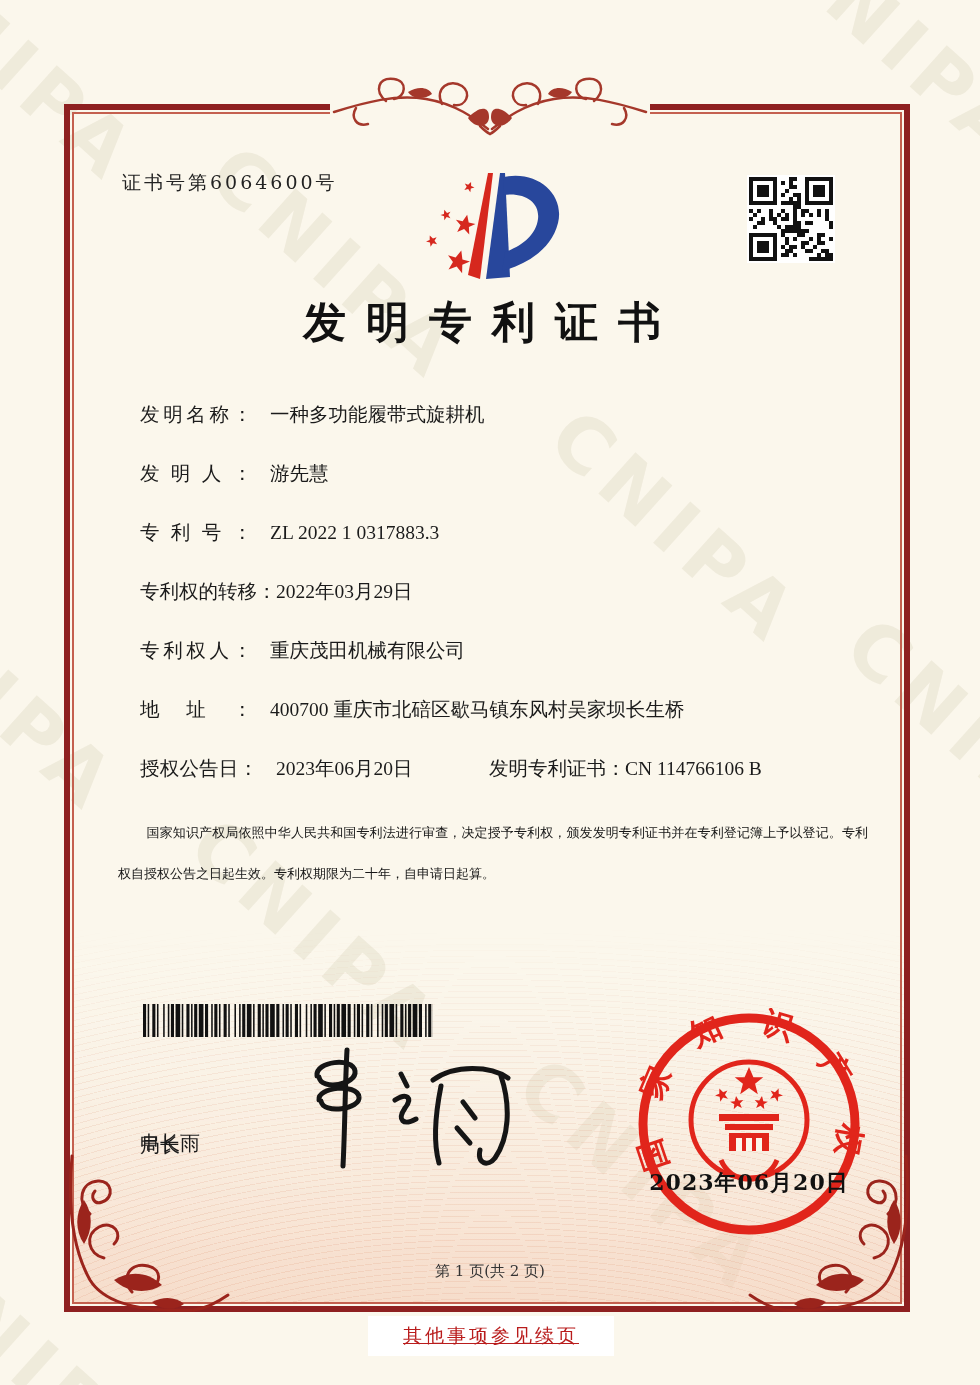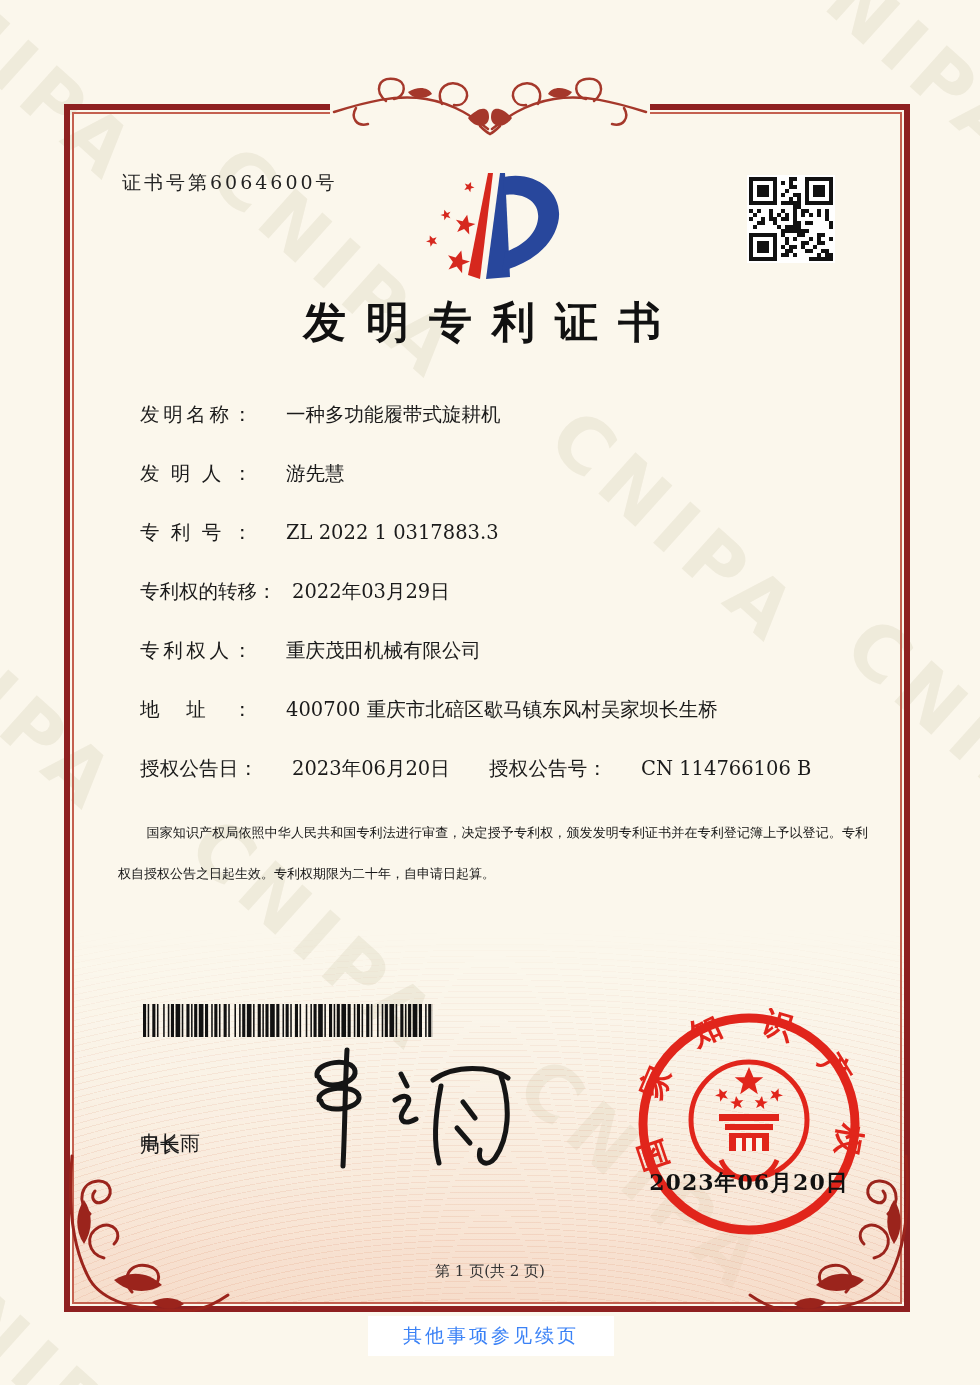--- a/index.html
+++ b/index.html
@@ -46,38 +46,38 @@
 
   .title {
     position:absolute; left:112px; top:294px; width:740px;
     text-align:center; font-size:43px; font-weight:bold; letter-spacing:20px;
     text-indent:20px; color:#111;
   }
 
   .field { position:absolute; left:140px; font-size:19.5px; white-space:nowrap; }
   .flabel { display:inline-block; width:112px; text-align:justify; text-align-last:justify; }
   .flabel.wide { width:118px; }
-  .fvalue { margin-left:34px; }
+  .fvalue { margin-left:18px;font-family:Liberation Serif, serif; }
 
   .body-text { position:absolute; left:118px; top:812px; width:750px; font-size:13px; line-height:41px; color:#161616; }
   .body-text p { margin:0 0 4px 0; text-indent:2.2em; text-align:justify; }
 
   .officer { position:absolute; left:140px; font-size:20px; font-family:"DejaVu Sans","Liberation Sans",sans-serif; color:#1a1a1a; }
 
   .seal-date {
     position:absolute; left:633px; top:1168px; width:232px; text-align:center;
     font-size:22px; font-weight:bold; color:#111; letter-spacing:1px; z-index:6;
   }
 
   .page-no { position:absolute; left:120px; top:1262px; width:740px; text-align:center; font-size:15px; color:#333; }
 
   .continuation {
     position:absolute; left:368px; top:1316px; width:246px; height:40px;
     background:#ffffff; display:flex; align-items:center; justify-content:center;
-    font-size:19px; letter-spacing:3px; color:#3b82f6;
+    font-size:19px; letter-spacing:3px; color:#b91c1c;text-decoration:underline;
   }
 
   svg { display:block; }
 </style>
 </head>
 <body>
 
 <div class="watermark" style="left:-70px; top:-70px;">CNIPA</div>
 <div class="watermark" style="left:820px; top:-90px;">CNIPA</div>
 <div class="watermark" style="left:252px; top:128px;">CNIPA</div>
@@ -307,21 +307,21 @@
 <div class="field" style="top:637px;">
   <span class="flabel">专利权人：</span><span class="fvalue">重庆茂田机械有限公司</span>
 </div>
 <div class="field" style="top:696px;">
   <span class="flabel">地址：</span><span class="fvalue">400700 重庆市北碚区歇马镇东风村吴家坝长生桥</span>
 </div>
 <div class="field" style="top:755px;">
   <span class="flabel wide">授权公告日：</span><span class="fvalue">2023年06月20日</span>
 </div>
 <div class="field" style="top:755px; left:489px;">
-  <span class="flabel wide">授权公告号：</span><span class="fvalue">CN 114766106 B</span>
+  <span class="flabel wide">发明专利证书：</span><span class="fvalue">CN 114766106 B</span>
 </div>
 
 <div class="body-text">
   <p>国家知识产权局依照中华人民共和国专利法进行审查，决定授予专利权，颁发发明专利证书并在专利登记簿上予以登记。专利权自授权公告之日起生效。专利权期限为二十年，自申请日起算。</p>
 </div>
 
 <div class="abs" style="left:143px; top:1004px;">
   <svg id="bc" width="290" height="33" viewBox="0 0 290 33">
       <rect x="0" y="0" width="3.1" height="33" fill="#111"></rect>
       <rect x="4.65" y="0" width="1.55" height="33" fill="#111"></rect>

